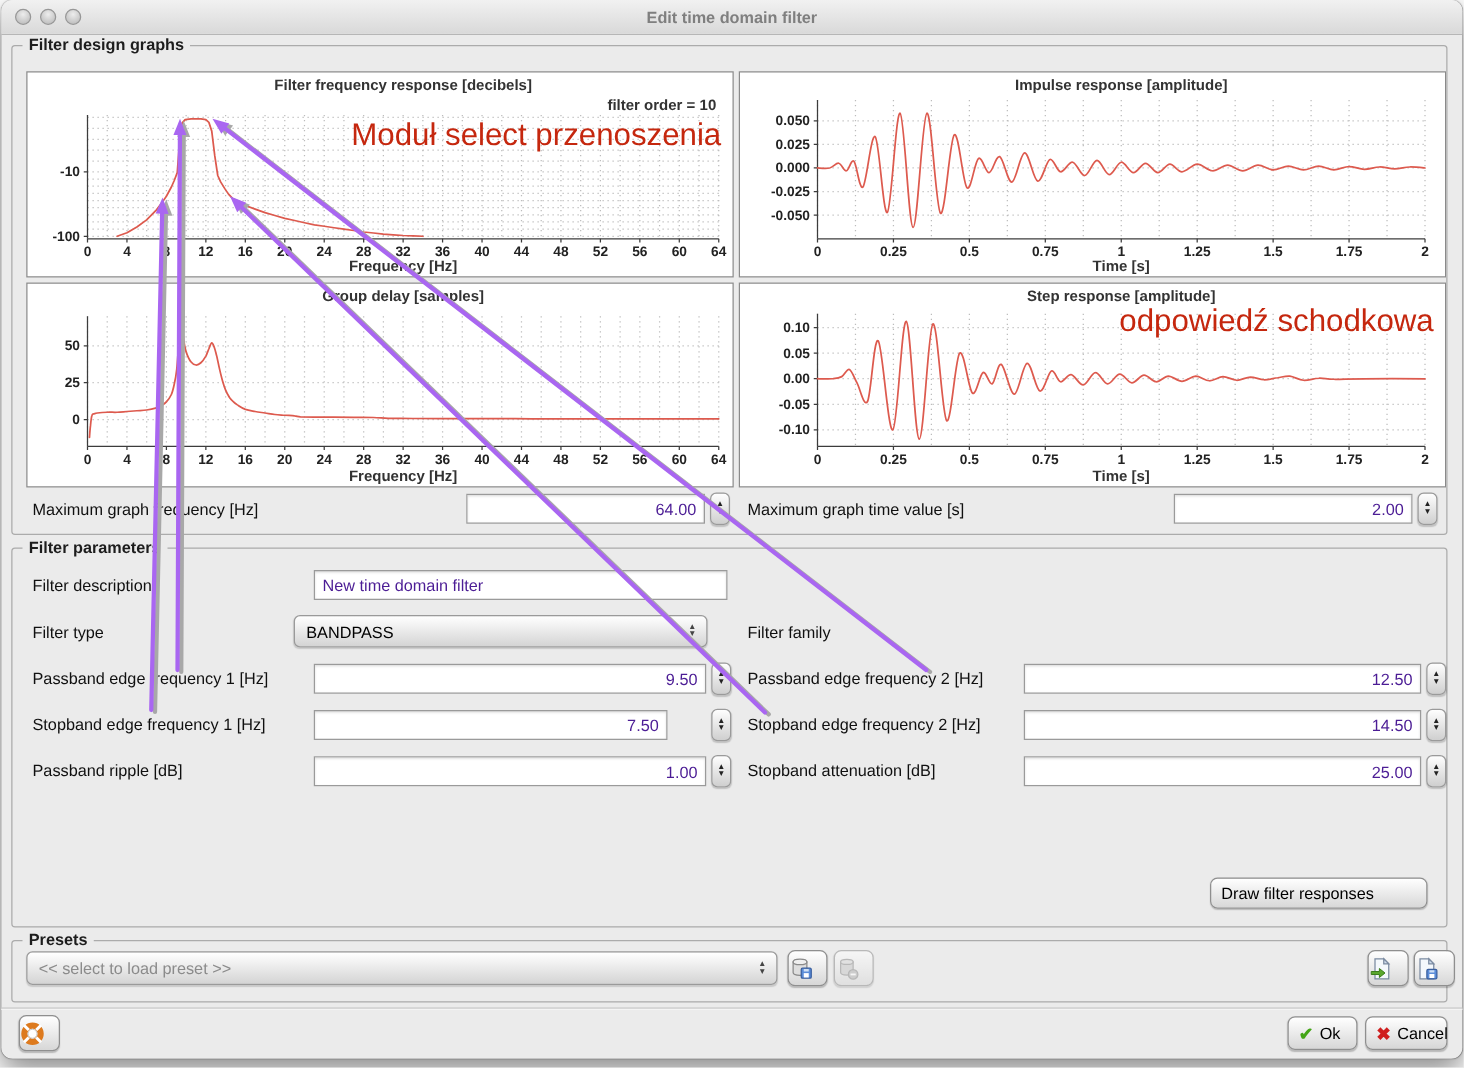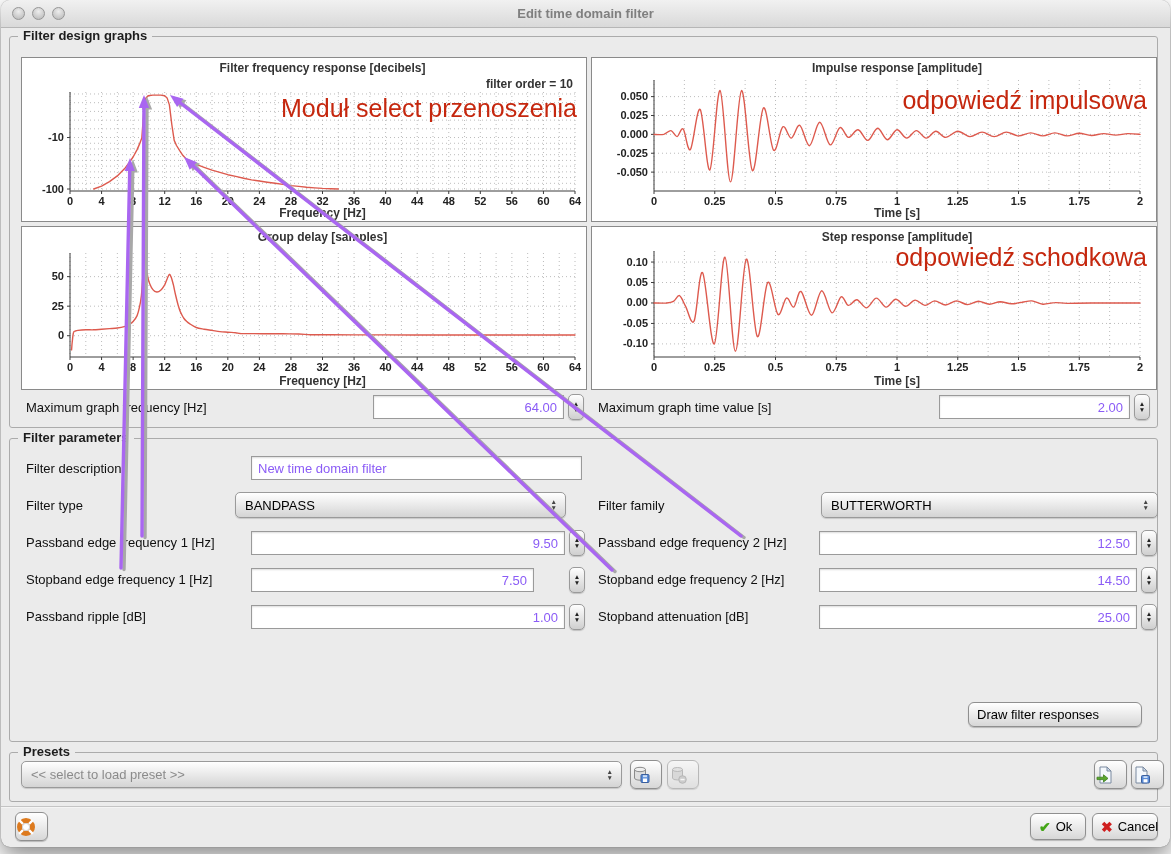--- a/index.html
+++ b/index.html
@@ -14,21 +14,21 @@
          background:radial-gradient(circle at 50% 32%,#ededed,#b5b5b5);border:1px solid #969696;}
   .group{position:absolute;border:1px solid #ababab;border-radius:3px;}
   .legend{position:absolute;top:-9px;left:8px;background:#ebebeb;padding:0 5px;font-size:13px;
           font-weight:bold;color:#1d1d1d;white-space:nowrap;}
   .lbl{position:absolute;font-size:13px;color:#101010;white-space:nowrap;}
   .chart-panel{position:absolute;background:#ffffff;border:1px solid #8a8a8a;}
   .chart-panel svg{position:absolute;left:0;top:0;}
   .order-note{position:absolute;top:19px;right:13px;font-size:12px;font-weight:bold;color:#333;z-index:4;}
   .red-note{position:absolute;right:9px;font-size:25px;font-weight:500;z-index:5;white-space:nowrap;}
   .text-field{position:absolute;box-sizing:border-box;background:#fff;border:1px solid #9a9a9a;
-              font-family:"Liberation Sans",sans-serif;font-size:13px;color:#8b5cf6;padding:0 6px;
+              font-family:"Liberation Sans",sans-serif;font-size:13px;color:#4c1d95;padding:0 6px;
               box-shadow:inset 0 1px 2px rgba(0,0,0,.14);}
   .num{text-align:right;}
   .spinner{position:absolute;box-sizing:border-box;width:16px;height:26px;border:1px solid #9a9a9a;
            border-radius:5px;background:linear-gradient(#fefefe,#cfcfcf);display:flex;flex-direction:column;
            align-items:center;justify-content:center;box-shadow:0 1px 1px rgba(0,0,0,.18);cursor:default;}
   .spinner span{font-size:6.5px;line-height:6.5px;color:#222;}
   .dropdown{position:absolute;box-sizing:border-box;border:1px solid #9a9a9a;border-radius:5px;
             background:linear-gradient(#ffffff,#d4d4d4);display:flex;align-items:center;
             padding:0 24px 0 9px;font-size:13px;color:#000;box-shadow:0 1px 1px rgba(0,0,0,.15);}
   .dropdown .arrows{position:absolute;right:8px;top:50%;transform:translateY(-50%);display:flex;
@@ -159,21 +159,20 @@
         <line x1="45" y1="79.53999999999999" x2="48" y2="79.53999999999999" stroke="#3c3c3c" stroke-width="1"></line>
         <text x="42" y="83.03999999999999" text-anchor="end" font-size="11" font-weight="bold" fill="#222" font-family="&quot;Liberation Sans&quot;,sans-serif">-10</text>
         <line x1="45" y1="131.01999999999998" x2="48" y2="131.01999999999998" stroke="#3c3c3c" stroke-width="1"></line>
         <text x="42" y="134.51999999999998" text-anchor="end" font-size="11" font-weight="bold" fill="#222" font-family="&quot;Liberation Sans&quot;,sans-serif">-100</text>
         <text x="300.5" y="14" text-anchor="middle" font-size="12" font-weight="bold" fill="#333" font-family="&quot;Liberation Sans&quot;,sans-serif">Filter frequency response [decibels]</text>
         <text x="300.5" y="159" text-anchor="middle" font-size="12" font-weight="bold" fill="#333" font-family="&quot;Liberation Sans&quot;,sans-serif">Frequency [Hz]</text>
         <path d="M71.7,131.0L79.6,128.2L87.5,123.6L95.3,117.9L103.2,109.9L107.2,104.7L111.1,99.0L115.1,91.6L117.4,86.4L119.8,80.1L121.8,53.4L123.8,40.3L126.1,37.7L130.9,37.1L138.7,37.1L142.7,37.7L145.1,39.9L147.4,46.9L149.8,66.5L152.2,82.4L154.5,87.5L157.7,92.7L160.8,97.3L164.0,100.7L166.4,102.4L170.3,104.7L174.3,106.4L182.1,109.3L190.0,112.1L197.9,114.4L205.8,116.7L213.7,118.4L221.6,120.2L229.5,121.9L237.4,123.0L245.3,124.2L253.2,125.3L261.0,126.4L268.9,127.6L276.8,128.4L284.7,129.3L292.6,129.9L300.5,130.4L308.4,130.7L316.3,131.0" fill="none" stroke="#dd5a4e" stroke-width="1.4" stroke-linejoin="round" stroke-linecap="round"></path>
       </svg>
     </div>
   <div class="chart-panel" style="left:590px;top:57px;width:564px;height:163px">
-    <div class="red-note" style="top: 28px; color: rgb(197, 39, 14);">odpowiedź impulsowa</div>
   <svg width="566" height="165">
         <line x1="62" y1="22" x2="62" y2="133" stroke="#bcbcbc" stroke-width="1" stroke-dasharray="1,3"></line>
         <line x1="92.375" y1="22" x2="92.375" y2="133" stroke="#bcbcbc" stroke-width="1" stroke-dasharray="1,3"></line>
         <line x1="122.75" y1="22" x2="122.75" y2="133" stroke="#bcbcbc" stroke-width="1" stroke-dasharray="1,3"></line>
         <line x1="153.125" y1="22" x2="153.125" y2="133" stroke="#bcbcbc" stroke-width="1" stroke-dasharray="1,3"></line>
         <line x1="183.5" y1="22" x2="183.5" y2="133" stroke="#bcbcbc" stroke-width="1" stroke-dasharray="1,3"></line>
         <line x1="213.875" y1="22" x2="213.875" y2="133" stroke="#bcbcbc" stroke-width="1" stroke-dasharray="1,3"></line>
         <line x1="244.25" y1="22" x2="244.25" y2="133" stroke="#bcbcbc" stroke-width="1" stroke-dasharray="1,3"></line>
         <line x1="274.625" y1="22" x2="274.625" y2="133" stroke="#bcbcbc" stroke-width="1" stroke-dasharray="1,3"></line>
         <line x1="305" y1="22" x2="305" y2="133" stroke="#bcbcbc" stroke-width="1" stroke-dasharray="1,3"></line>
@@ -391,27 +390,20 @@
   <span class="lbl" style="left:25px;top:498px">Filter type</span>
   <div class="dropdown" style="left:234px;top:492px;width:331px;height:26px">
     <span>BANDPASS</span>
     <span class="arrows">
         <span>▲</span>
         <span>▼</span>
       </span>
   </div>
 
   <span class="lbl" style="left:597px;top:498px">Filter family</span>
-  <div class="dropdown" style="left:820px;top:492px;width:337px;height:26px">
-    <span>BUTTERWORTH</span>
-    <span class="arrows">
-        <span>▲</span>
-        <span>▼</span>
-      </span>
-  </div>
 
   <span class="lbl" style="left:25px;top:535px">Passband edge frequency 1 [Hz]</span>
   <input class="text-field num" style="left: 250px; top: 531px; width: 314px; height: 24px;" value="9.50">
   <span class="spinner" style="left:568px;top:530px">
       <span>▲</span>
       <span>▼</span>
     </span>
 
   <span class="lbl" style="left:597px;top:535px">Passband edge frequency 2 [Hz]</span>
   <input class="text-field num" style="left: 818px; top: 531px; width: 318px; height: 24px;" value="12.50">

